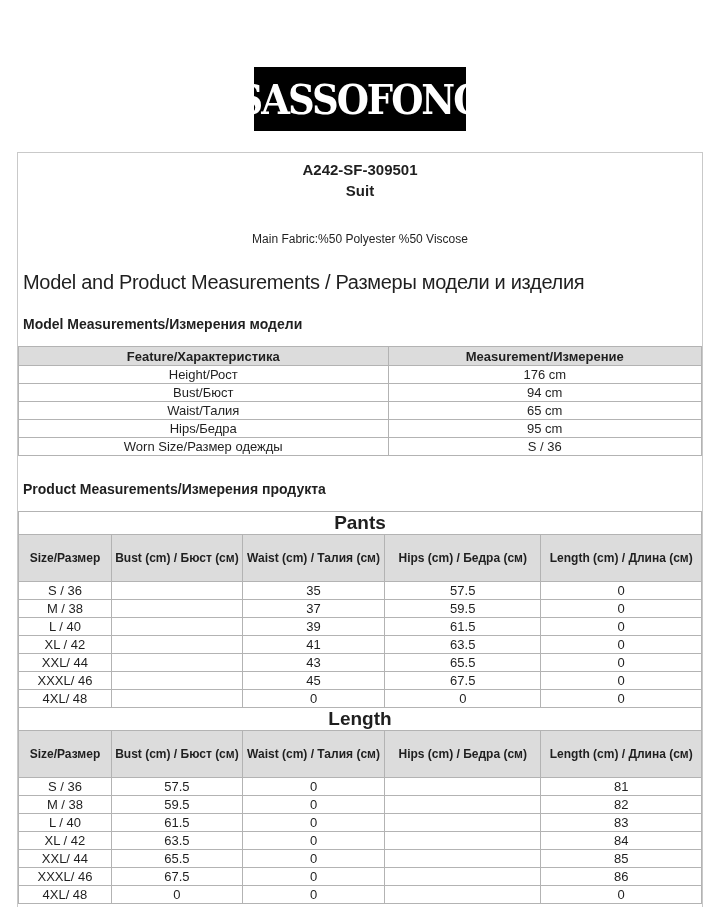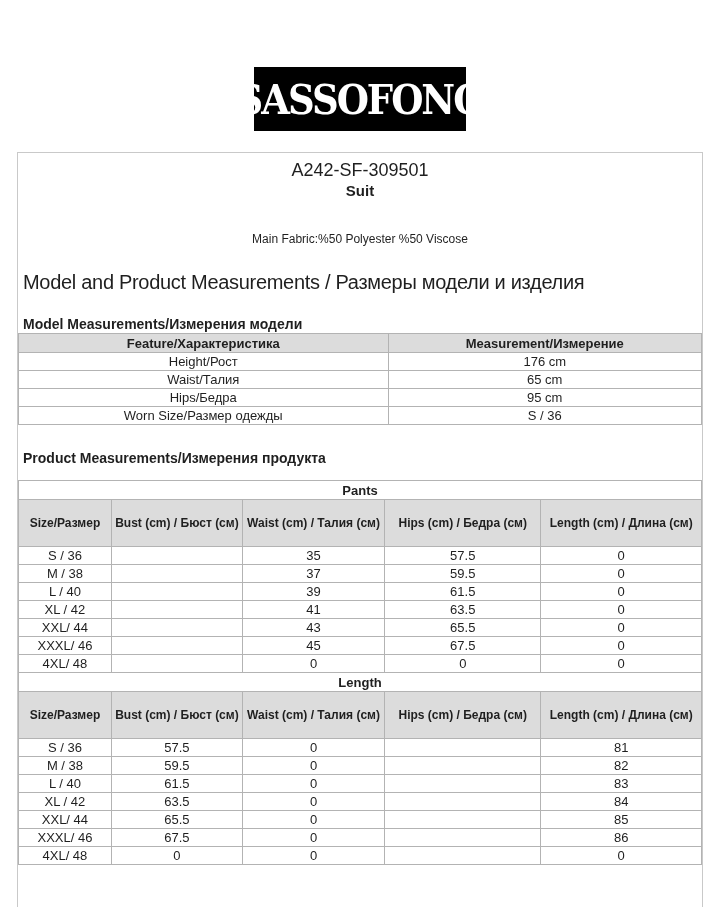--- a/index.html
+++ b/index.html
@@ -7,42 +7,42 @@
     font-family:"Liberation Sans", sans-serif; color:#1f1f1f; }
 
   .logo-box { width:212px; height:64px; background:#000000; margin:67px auto 21px;
     display:flex; align-items:center; justify-content:center; }
   .logo-text { font-family:"DejaVu Serif", serif; font-weight:bold; color:#ffffff;
     font-size:37px; letter-spacing:-2px; transform:scaleY(1.12); white-space:nowrap; }
 
   .doc { margin:0 17px; border:1px solid #c9c9c9; padding:6px 0 60px; min-height:790px; }
 
   .center { text-align:center; }
-  .code  { font-size:18px; font-weight:normal; line-height:22px; }
+  .code  { font-size:15px; font-weight:bold; line-height:22px; }
   .pname { font-size:15px; font-weight:bold; line-height:20px; }
   .fabric{ font-size:12px; line-height:20px; margin-top:28px; }
 
   .h-main { font-size:20px; font-weight:normal; letter-spacing:-0.3px;
     margin:20px 0 0; padding:0 5px; line-height:26px; white-space:nowrap; }
   .h-sub  { font-size:14px; font-weight:bold; padding:0 5px; line-height:18px; }
   .h-model   { margin-top:20px; }
   .h-product { margin-top:24px; }
 
   table { width:100%; border-collapse:collapse; table-layout:fixed; font-size:13px; }
   th, td { border:1px solid #b3b3b3; text-align:center; padding:0 2px;
     white-space:nowrap; overflow:hidden; }
   thead th { background:#dcdcdc; font-weight:bold; }
   tbody td { height:18px; background:#ffffff; }
 
-  .model-table { }
+  .model-table { margin-top:13px; }
   .model-table thead th { height:19px; }
 
   .size-table { margin-top:13px; }
   .size-table.joined { margin-top:-1px; }
-  .size-table .band th { background:#ffffff; height:19px; font-size:13px; }
+  .size-table .band th { background:#ffffff; height:19px; font-size:19px; }
   .size-table .colhead th { height:34px; font-size:12px; padding:16px 1px; }
 </style>
 </head>
 <body>
 
 <div class="logo-box">
   <span class="logo-text">SASSOFONO</span>
 </div>
 
 <div class="doc">
@@ -63,20 +63,24 @@
     <thead>
       <tr>
         <th>Feature/Характеристика</th>
         <th>Measurement/Измерение</th>
       </tr>
     </thead>
     <tbody>
         <tr>
           <td>Height/Рост</td>
           <td>176 cm</td>
+        </tr>
+        <tr>
+          <td>Bust/Бюст</td>
+          <td>94 cm</td>
         </tr>
         <tr>
           <td>Waist/Талия</td>
           <td>65 cm</td>
         </tr>
         <tr>
           <td>Hips/Бедра</td>
           <td>95 cm</td>
         </tr>
         <tr>

